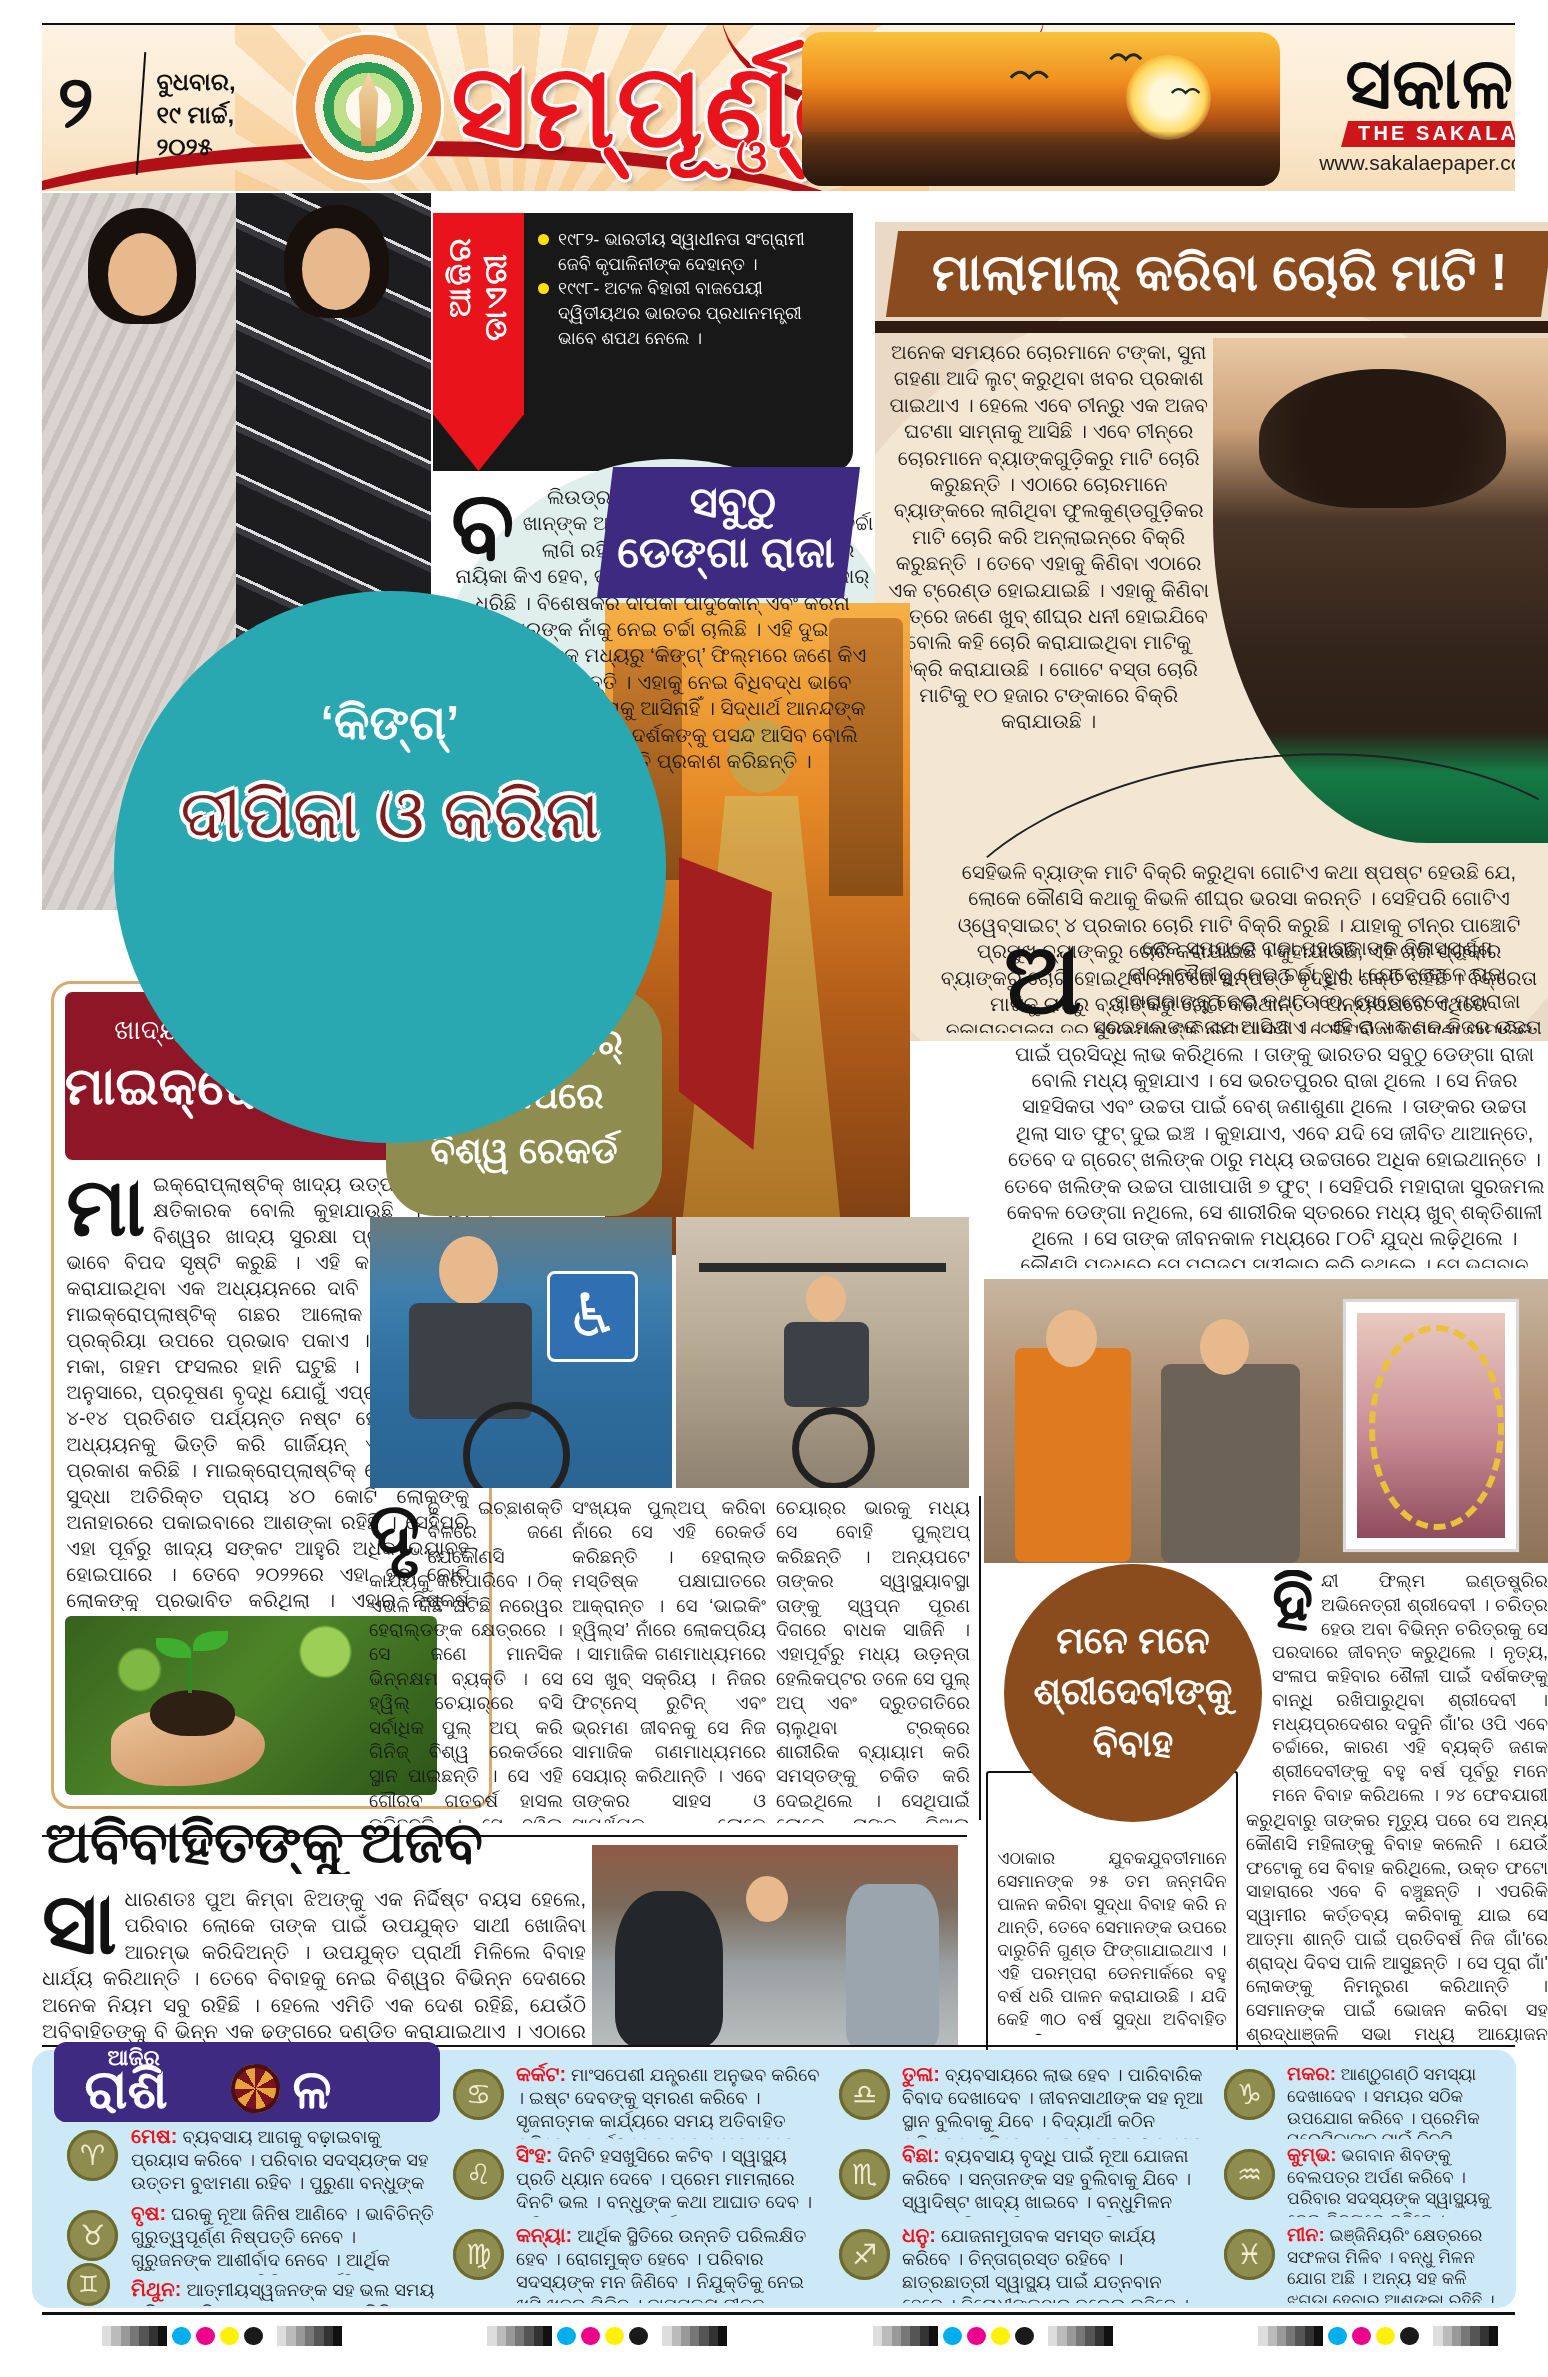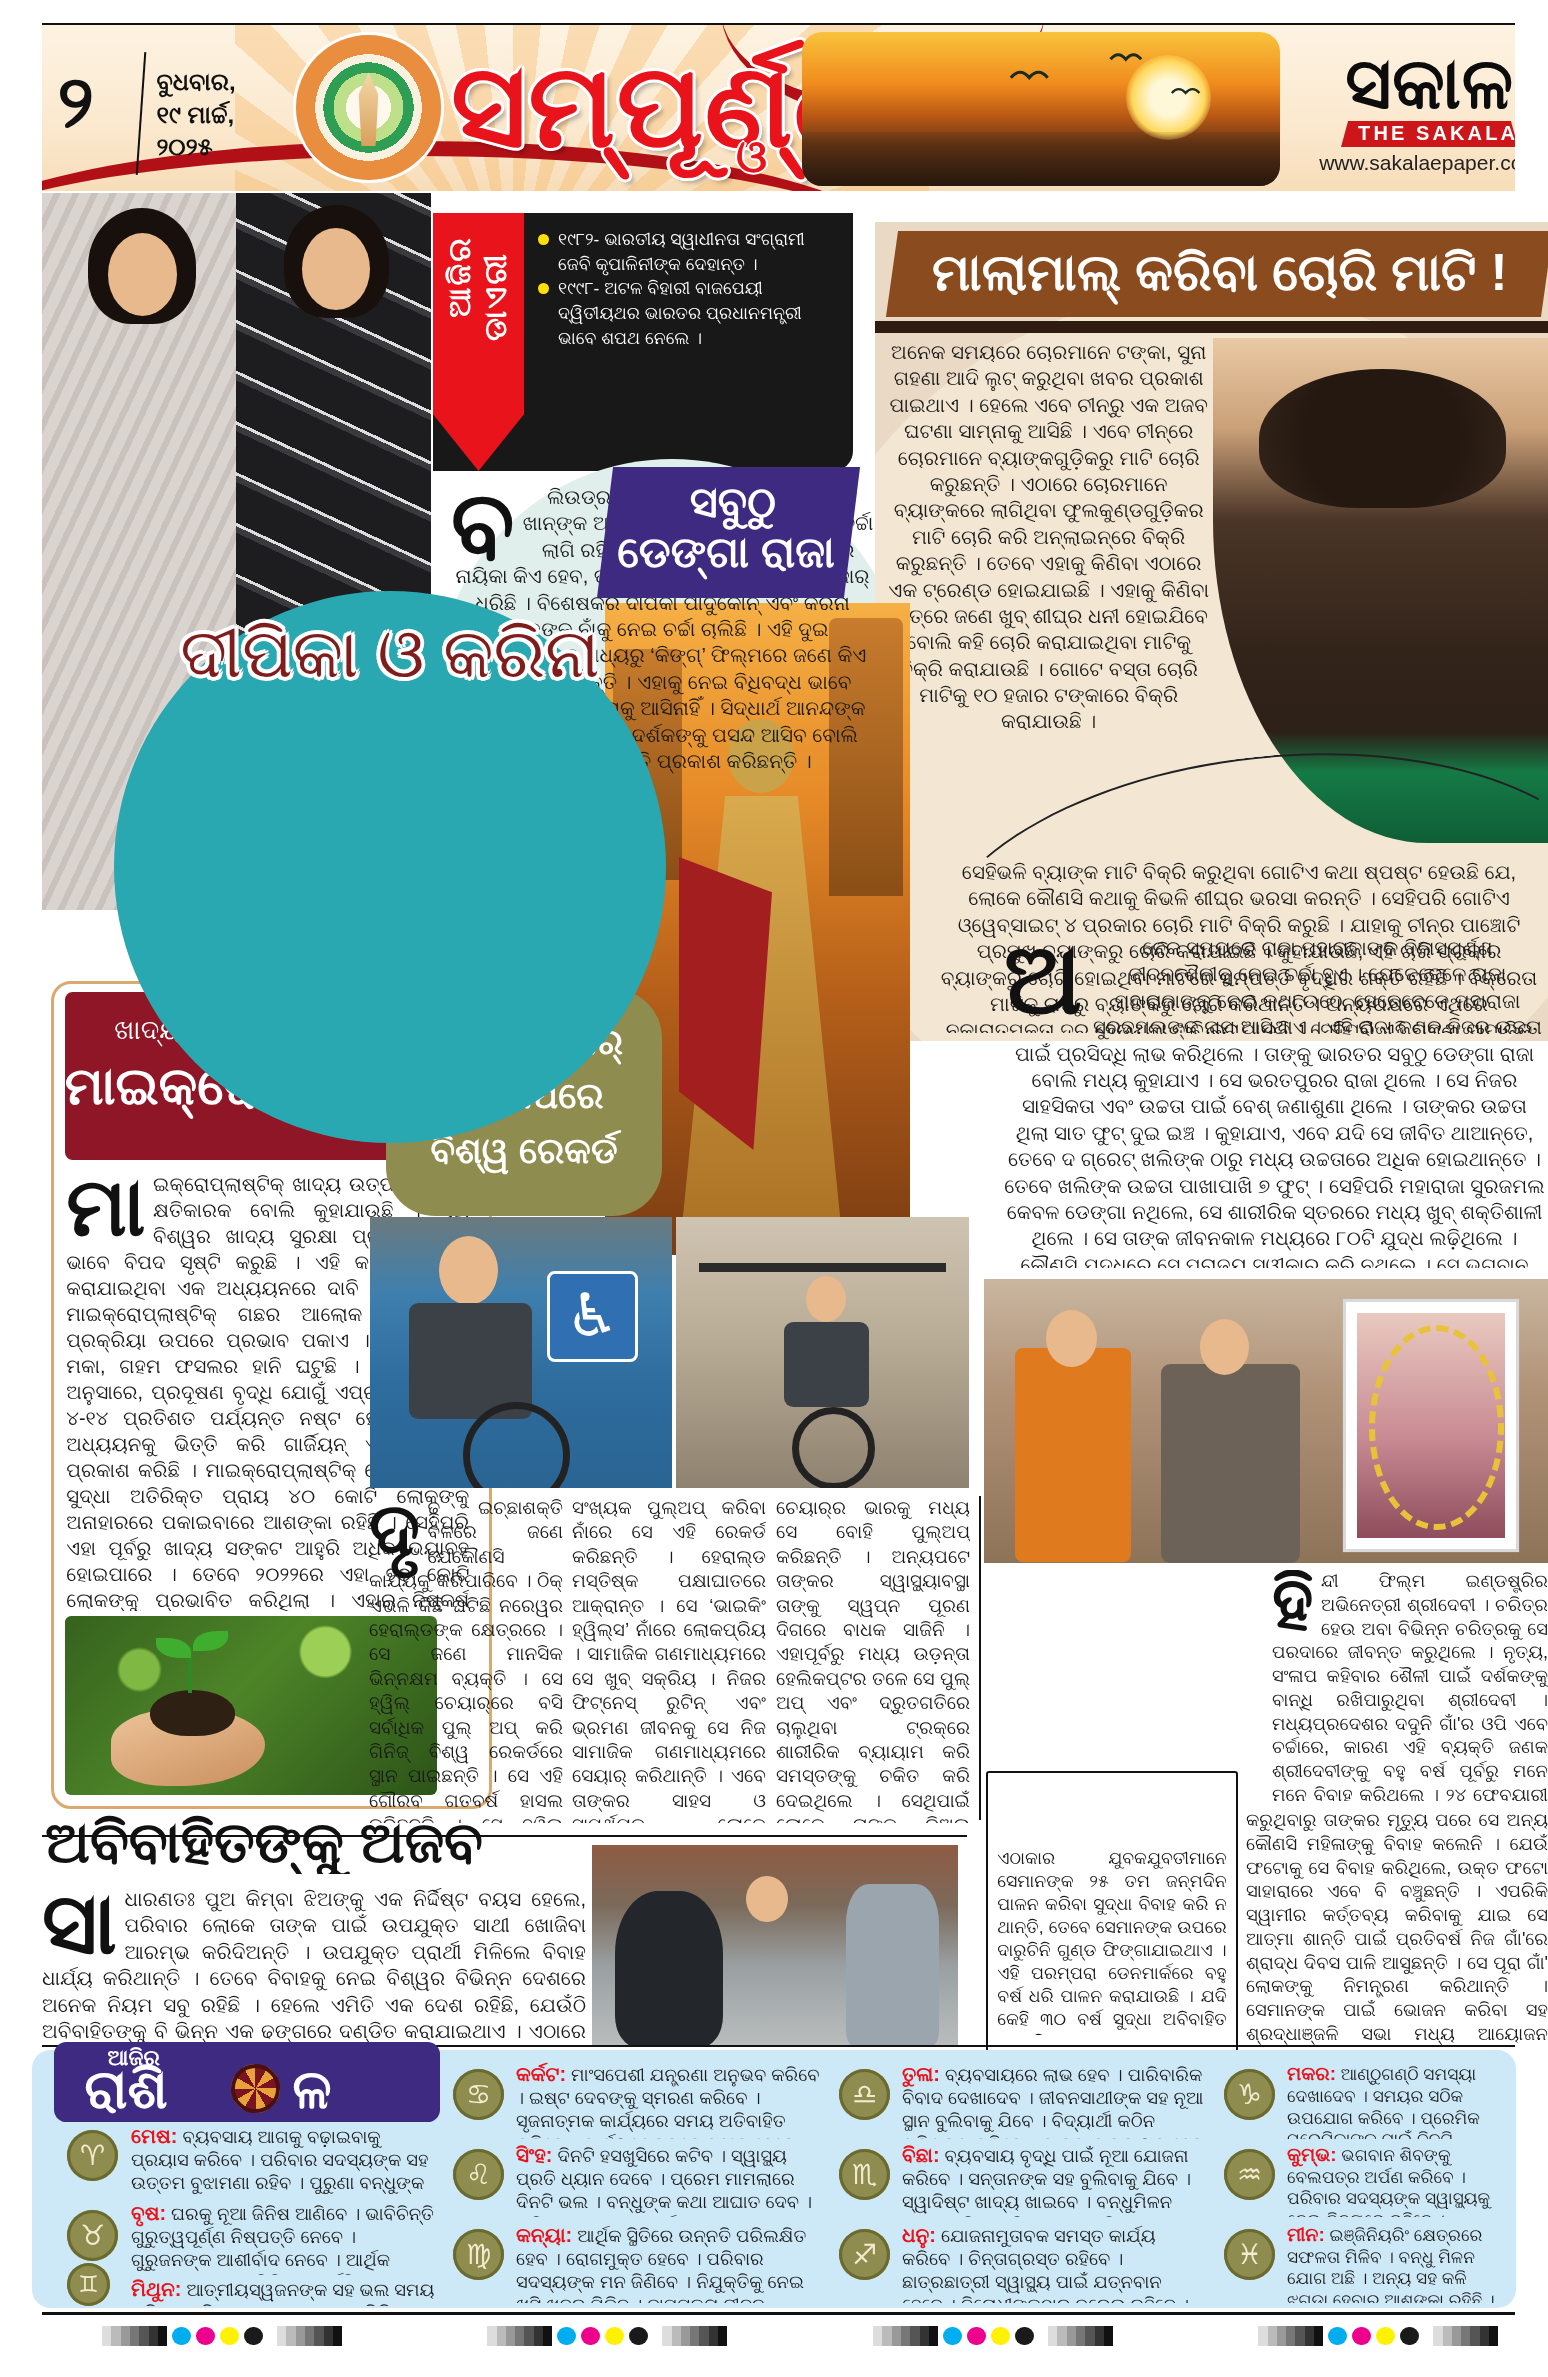--- a/index.html
+++ b/index.html
@@ -183,20 +183,21 @@
 
     </div>
   </div>
 
   <div class="abs mint-circle" style="left:436px;top:459px;width:472px;height:472px;"></div>
   <div class="abs txt cent" style="left:451px;top:484px;width:423px;height:426px;font-size:20px;z-index:2;">
     <span class="dropcap" style="font-size:93px;">ବ</span>
     <span>ଲିଉଡ୍‌ର ଲୋକପ୍ରିୟ ଅଭିନେତା ଶାହରୁଖ୍ ଖାନ୍‌ଙ୍କ ଆଗାମୀ ସିନେମା ‘କିଙ୍ଗ୍’କୁ ନେଇ ଚର୍ଚ୍ଚା ଲାଗି ରହିଛି । ଏହାରି ଭିତରେ ଏହି ସିନେମାର ନାୟିକା କିଏ ହେବ, ତାହାକୁ ନେଇ ମଧ୍ୟ ଆଲୋଚନା ଜୋର୍ ଧରିଛି । ବିଶେଷକରି ଦୀପିକା ପାଦୁକୋନ୍ ଏବଂ କରିନା କପୁରଙ୍କ ନାଁକୁ ନେଇ ଚର୍ଚ୍ଚା ଚାଲିଛି । ଏହି ଦୁଇ ଅଭିନେତ୍ରୀଙ୍କ ମଧ୍ୟରୁ ‘କିଙ୍ଗ୍’ ଫିଲ୍ମରେ ଜଣେ କିଏ ନଜର ଆସିପାରନ୍ତି । ଏହାକୁ ନେଇ ବିଧିବଦ୍ଧ ଭାବେ କୌଣସି ଖବର ସାମ୍ନାକୁ ଆସିନାହିଁ । ସିଦ୍ଧାର୍ଥ ଆନନ୍ଦଙ୍କ ନିର୍ଦ୍ଦେଶିତ ଏହି ସିନେମା ଦର୍ଶକଙ୍କୁ ପସନ୍ଦ ଆସିବ ବୋଲି ଶାହରୁଖ୍ ଦୃଢ଼ୋକ୍ତି ପ୍ରକାଶ କରିଛନ୍ତି ।</span>
   </div>
   <div class="abs teal-circle" style="left:114px;top:591px;width:552px;height:552px;z-index:3;">
+    <div class="cent" style="padding-top:104px;font-size:48px;font-weight:bold;">‘କିଙ୍ଗ୍’</div>
     <div class="cent outline-black" style="font-size:68px;margin-top:23px;">ଦୀପିକା ଓ କରିନା</div>
   </div>
 
   <div class="abs soil-bg" style="left:875px;top:222px;width:673px;height:819px;">
     <div class="abs soil-bigcircle" style="left:-93px;top:69px;width:864px;height:864px;"></div>
     <div class="abs brown-bar" style="left:17px;top:9.3px;width:655px;height:86px;">
       <div class="cent" style="transform:skewX(8deg);font-size:51px;line-height:83px;">ମାଲାମାଲ୍ କରିବା ଚୋରି ମାଟି !</div>
     </div>
     <div class="abs dark-strip" style="left:0;top:99px;width:673px;height:12.3px;"></div>
     <div class="abs soil-photo" style="left:338px;top:116px;width:335px;height:505px;">
@@ -272,20 +273,25 @@
     <div class="abs person-shirt" style="left:177px;top:85px;width:139px;height:199px;background:#6d6257;"></div>
     <div class="abs head-skin" style="left:216px;top:40px;width:49px;height:56px;"></div>
     <div class="abs frame" style="left:362px;top:23px;width:170px;height:247px;">
       <div class="abs portrait" style="left:10.8px;top:10.8px;width:148px;height:225px;"></div>
       <div class="abs garland" style="left:23px;top:23px;width:123px;height:193px;"></div>
     </div>
   </div>
   <div class="abs box-outline" style="left:986px;top:1771px;width:248px;height:279px;">
     <div class="txt just" style="margin:74px 9.3px 7.7px 9.3px;height:188px;font-size:17.4px;">ଏଠାକାର ଯୁବକଯୁବତୀମାନେ ସେମାନଙ୍କ ୨୫ ତମ ଜନ୍ମଦିନ ପାଳନ କରିବା ସୁଦ୍ଧା ବିବାହ କରି ନ ଥାନ୍ତି, ତେବେ ସେମାନଙ୍କ ଉପରେ ଦାରୁଚିନି ଗୁଣ୍ଡ ଫିଙ୍ଗାଯାଇଥାଏ । ଏହି ପରମ୍ପରା ଡେନମାର୍କରେ ବହୁ ବର୍ଷ ଧରି ପାଳନ କରାଯାଉଛି । ଯଦି କେହି ୩୦ ବର୍ଷ ସୁଦ୍ଧା ଅବିବାହିତ ରହନ୍ତି, ତେବେ ତାଙ୍କ ଉପରେ କଳା ମରିଚ ଗୁଣ୍ଡ ଫିଙ୍ଗାଯାଏ । ପରିବାର ଲୋକେ ଏବଂ ସାଙ୍ଗମାନେ ଏହି ଦିବସରେ ମଜା ନିଅନ୍ତି । ଏଠାକାର ଲୋକେ ଏହି ନିୟମକୁ ଖୁସିରେ ଗ୍ରହଣ କରିଥାନ୍ତି ।</div>
   </div>
+  <div class="abs sri-circle" style="left:1004px;top:1564px;width:258px;height:258px;z-index:2;">
+    <div class="cent" style="padding-top:56px;font-size:37px;font-weight:bold;">ମନେ ମନେ</div>
+    <div class="cent" style="font-size:37px;font-weight:bold;margin-top:9.3px;">ଶ୍ରୀଦେବୀଙ୍କୁ</div>
+    <div class="cent" style="font-size:37px;font-weight:bold;margin-top:9.3px;">ବିବାହ</div>
+  </div>
   <div class="abs txt just" style="left:1272px;top:1570px;width:276px;height:231px;font-size:18px;">
     <span class="dropcap" style="font-size:71px;">ହି</span>
     <span>ନ୍ଦୀ ଫିଲ୍ମ ଇଣ୍ଡଷ୍ଟ୍ରିର ଅଭିନେତ୍ରୀ ଶ୍ରୀଦେବୀ । ଚରିତ୍ର ହେଉ ଅବା ବିଭିନ୍ନ ଚରିତ୍ରକୁ ସେ ପରଦାରେ ଜୀବନ୍ତ କରୁଥିଲେ । ନୃତ୍ୟ, ସଂଳାପ କହିବାର ଶୈଳୀ ପାଇଁ ଦର୍ଶକଙ୍କୁ ବାନ୍ଧି ରଖିପାରୁଥିବା ଶ୍ରୀଦେବୀ । ମଧ୍ୟପ୍ରଦେଶର ଦଦୁନି ଗାଁ'ର ଓପି ଏବେ ଚର୍ଚ୍ଚାରେ, କାରଣ ଏହି ବ୍ୟକ୍ତି ଜଣକ ଶ୍ରୀଦେବୀଙ୍କୁ ବହୁ ବର୍ଷ ପୂର୍ବରୁ ମନେ ମନେ ବିବାହ କରିଥିଲେ । ୨୪ ଫେବୃୟାରୀ ୨୦୧୮ ଦିନ ଯାଏଁ ଅନ୍ନ ସ୍ପର୍ଶ କରି ନ ଥିଲେ । ଯେଉଁ କାର୍ଯ୍ୟ କରନ୍ତି, ଅବିକଳ ସେ ସେପରି କରିଥାନ୍ତି ।</span>
   </div>
   <div class="abs txt just" style="left:1246px;top:1809px;width:302px;height:238px;font-size:18px;">କରୁଥିବାରୁ ତାଙ୍କର ମୃତ୍ୟୁ ପରେ ସେ ଅନ୍ୟ କୌଣସି ମହିଳାଙ୍କୁ ବିବାହ କଲେନି । ଯେଉଁ ଫଟୋକୁ ସେ ବିବାହ କରିଥିଲେ, ଉକ୍ତ ଫଟୋ ସାହାରାରେ ଏବେ ବି ବଞ୍ଚୁଛନ୍ତି । ଏପରିକି ସ୍ୱାମୀର କର୍ତ୍ତବ୍ୟ କରିବାକୁ ଯାଇ ସେ ଆତ୍ମା ଶାନ୍ତି ପାଇଁ ପ୍ରତିବର୍ଷ ନିଜ ଗାଁ'ରେ ଶ୍ରାଦ୍ଧ ଦିବସ ପାଳି ଆସୁଛନ୍ତି । ସେ ପୂରା ଗାଁ' ଲୋକଙ୍କୁ ନିମନ୍ତ୍ରଣ କରିଥାନ୍ତି । ସେମାନଙ୍କ ପାଇଁ ଭୋଜନ କରିବା ସହ ଶ୍ରଦ୍ଧାଞ୍ଜଳି ସଭା ମଧ୍ୟ ଆୟୋଜନ କରନ୍ତି । ଏହି ସଭାରେ ସ୍ଥାନୀୟ ଲୋକେ ଯୋଗ ଦେଇ ଶ୍ରୀଦେବୀଙ୍କ ଫଟୋରେ ଫୁଲମାଳା ଦିଅନ୍ତି । ଏନେଇ ଗାଁ'ର କୁଞ୍ଜବିହାରୀ ଚୌଧୁରୀ କୁହନ୍ତି, ଶ୍ରୀଦେବୀଙ୍କ ବିବାହ ରୀତିନୀତି ଅନୁସାରେ ଓପି ସମସ୍ତ କାର୍ଯ୍ୟ ପୂରା କରିଥିଲେ । ସେ ପ୍ରତିବର୍ଷ ଶ୍ରୀଦେବୀଙ୍କ ପୂଣ୍ୟତିଥିରେ ଏକ ଶ୍ରଦ୍ଧାଞ୍ଜଳି ସଭା କରନ୍ତି, ଏଥିରେ ଗ୍ରାମବାସୀ ସାମିଲ ହୋଇଥାନ୍ତି ।</div>
 
   <div class="abs rule" style="left:42px;top:1835px;width:925px;height:2.3px;"></div>
   <div class="abs" style="left:45px;top:1809px;width:540px;height:65px;font-size:57px;font-weight:bold;overflow:hidden;">ଅବିବାହିତଙ୍କୁ ଅଜବ ଦଣ୍ଡ</div>
   <div class="abs txt just" style="left:42px;top:1886px;width:544px;height:163px;font-size:20px;">
     <span class="dropcap" style="font-size:85px;">ସା</span>

